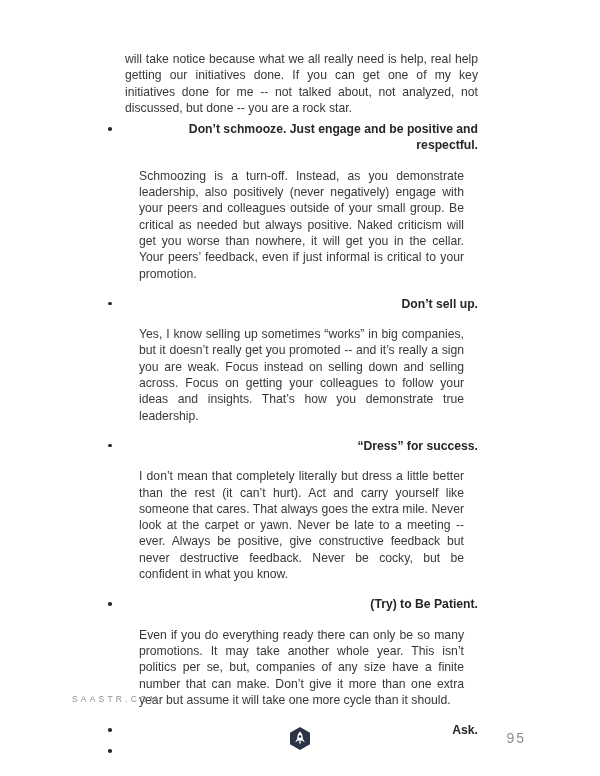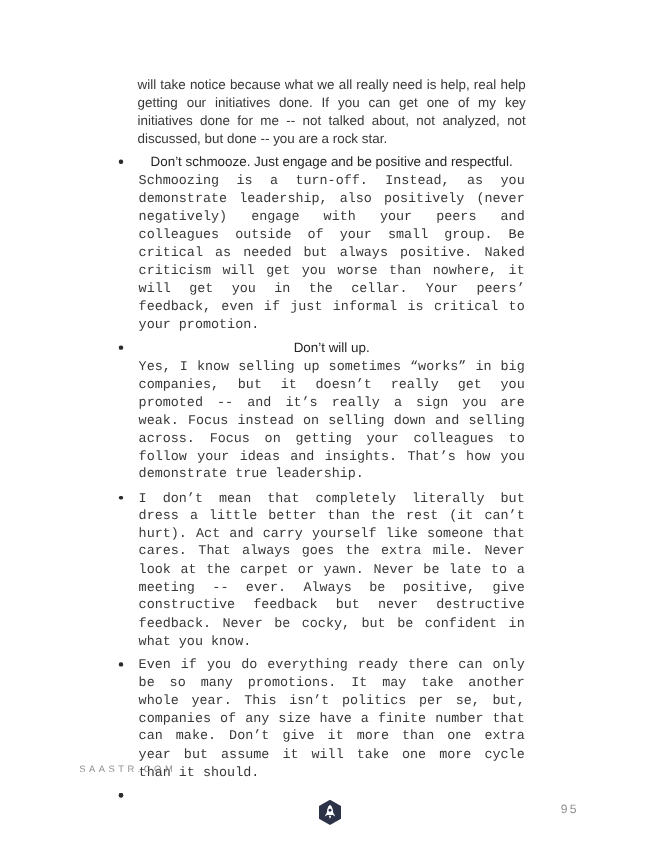--- a/index.html
+++ b/index.html
@@ -9,21 +9,21 @@
     width: 600px;
     height: 776px;
     background: #ffffff;
     font-family: "Liberation Sans", "DejaVu Sans", sans-serif;
     color: #333333;
     overflow: hidden;
   }
   .content {
     position: absolute;
     left: 125px;
-    top: 69px;
+    top: 51px;
     width: 353px;
     font-size: 12.2px;
     line-height: 16.3px;
   }
   .para {
     margin: 0 0 5px 0;
     text-align: justify;
     color: #383838;
   }
   .bullet-item {
@@ -34,43 +34,42 @@
     position: absolute;
     left: -17px;
     top: 6px;
     width: 3.5px;
     height: 3.5px;
     border-radius: 50%;
     background: #2b2b2b;
   }
   .bullet-heading {
     margin: 0;
-    font-weight: normal;
+    font-weight: bold;
     color: #262626;
-    text-align: center;
+    text-align: right;
   }
   .bullet-body {
-    margin: 1px;
+    margin: 14px;
     text-align: justify;
     color: #383838;
-    font-family: Liberation Mono, monospace;
   }
   .footer-site {
     position: absolute;
     left: 72px;
     top: 694px;
     font-size: 8.5px;
     letter-spacing: 3.2px;
     color: #8e8e8e;
   }
   .page-number {
     position: absolute;
     right: 74px;
     top: 730px;
-    font-size: 11px;
+    font-size: 14px;
     letter-spacing: 2px;
     color: #8e8e8e;
   }
   .footer-logo {
     position: absolute;
     left: 290px;
     top: 727px;
     width: 20px;
     height: 23px;
   }
@@ -86,36 +85,39 @@
     <p class="para">will take notice because what we all really need is help, real help getting our initiatives done. If you can get one of my key initiatives done for me -- not talked about, not analyzed, not discussed, but done -- you are a rock star.</p>
 
     <div class="bullet-item">
       <span class="bullet-marker"></span>
       <p class="bullet-heading">Don’t schmooze. Just engage and be positive and respectful.</p>
       <p class="bullet-body">Schmoozing is a turn-off. Instead, as you demonstrate leadership, also positively (never negatively) engage with your peers and colleagues outside of your small group. Be critical as needed but always positive. Naked criticism will get you worse than nowhere, it will get you in the cellar. Your peers’ feedback, even if just informal is critical to your promotion.</p>
     </div>
 
     <div class="bullet-item">
       <span class="bullet-marker"></span>
-      <p class="bullet-heading">Don’t will up.</p>
+      <p class="bullet-heading">Don’t sell up.</p>
       <p class="bullet-body">Yes, I know selling up sometimes “works” in big companies, but it doesn’t really get you promoted -- and it’s really a sign you are weak. Focus instead on selling down and selling across. Focus on getting your colleagues to follow your ideas and insights. That’s how you demonstrate true leadership.</p>
     </div>
 
     <div class="bullet-item">
       <span class="bullet-marker"></span>
+      <p class="bullet-heading">“Dress” for success.</p>
       <p class="bullet-body">I don’t mean that completely literally but dress a little better than the rest (it can’t hurt). Act and carry yourself like someone that cares. That always goes the extra mile. Never look at the carpet or yawn. Never be late to a meeting -- ever. Always be positive, give constructive feedback but never destructive feedback. Never be cocky, but be confident in what you know.</p>
     </div>
 
     <div class="bullet-item">
       <span class="bullet-marker"></span>
+      <p class="bullet-heading">(Try) to Be Patient.</p>
       <p class="bullet-body">Even if you do everything ready there can only be so many promotions. It may take another whole year. This isn’t politics per se, but, companies of any size have a finite number that can make. Don’t give it more than one extra year but assume it will take one more cycle than it should.</p>
     </div>
 
     <div class="bullet-item">
       <span class="bullet-marker"></span>
+      <p class="bullet-heading">Ask.</p>
     </div>
 
     <div class="bullet-item">
       <span class="bullet-marker"></span>
     </div>
 
   </div>
 
   <span class="footer-site">SAASTR.COM</span>
 

